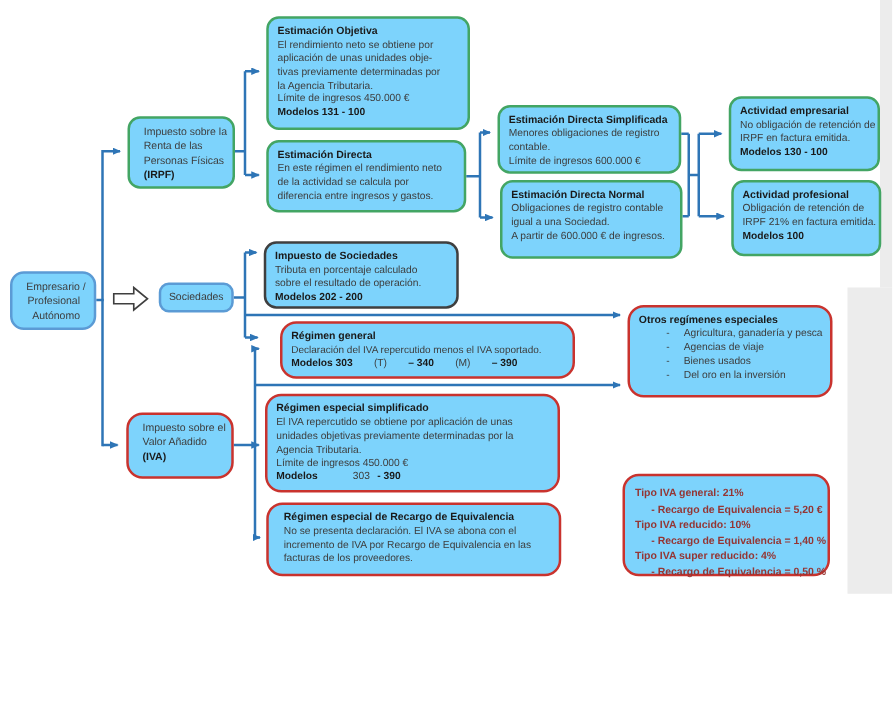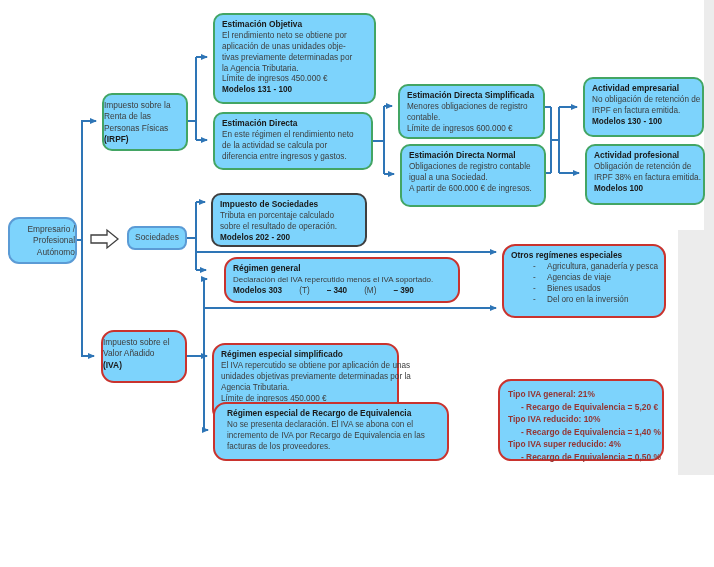--- a/index.html
+++ b/index.html
@@ -15,21 +15,21 @@
     font-size:8.2px;line-height:1.32;color:#3d3d3d;
   }
   .box.green{border-color:#43a564;}
   .box.red{border-color:#c9332e;border-radius:13px;}
   .box.blue{border-color:#5b9bd5;border-radius:11px;text-align:right;}
   .box.black{border-color:#3f3f3f;}
   .title{font-weight:bold;color:#1a1a1a;font-size:8.4px;margin-bottom:1px;}
   .line{white-space:nowrap;}
   .b{font-weight:bold;color:#1a1a1a;}
   .center{display:flex;align-items:center;justify-content:center;text-align:center;}
-  .smallbox{font-size:8.4px;line-height:1.35;padding:5px 0;}
+  .smallbox{font-size:8.4px;line-height:1.35;padding:5px 11px;}
   .bullets .item{white-space:nowrap;padding-left:22px;}
   .bullets .dash{display:inline-block;width:14px;}
   .tipoiva{font-weight:bold;color:#943634;font-size:8.4px;line-height:1.5;padding:7px 8px;}
   .tipoiva .indent{padding-left:13px;}
   .seg{margin-right:17px;}
   .num-gap{margin-left:28px;font-weight:normal;color:#3d3d3d;}
   .suffix-gap{margin-left:6px;}
 </style>
 </head>
 <body>
@@ -136,21 +136,21 @@
   </div>
 
   <div class="box red" style="left:224px;top:257px;width:236px;height:46px;">
     <div class="title">Régimen general</div>
     <div class="line" style="font-size:8px;">Declaración del IVA repercutido menos el IVA soportado.</div>
     <div class="line">
       <span class="seg b">Modelos 303</span><span class="seg">(T)</span><span class="seg b">– 340</span><span class="seg">(M)</span><span class="seg b">– 390</span>
     </div>
   </div>
 
-  <div class="box red" style="left:212px;top:315px;width:187px;height:79px;margin-top:28px;">
+  <div class="box red" style="left:212px;top:315px;width:236px;height:79px;">
     <div class="title">Régimen especial simplificado</div>
     <div class="line">El IVA repercutido se obtiene por aplicación de unas</div>
     <div class="line">unidades objetivas previamente determinadas por la</div>
     <div class="line">Agencia Tributaria.</div>
     <div class="line">Límite de ingresos 450.000 €</div>
     <div class="line">
       <span class="b">Modelos</span><span class="num-gap">303</span><span class="b suffix-gap">- 390</span>
     </div>
   </div>
 
@@ -178,21 +178,21 @@
   <div class="box green" style="left:583px;top:77px;width:121px;height:60px;">
     <div class="title">Actividad empresarial</div>
     <div class="line">No obligación de retención de</div>
     <div class="line">IRPF en factura emitida.</div>
     <div class="line b">Modelos 130 - 100</div>
   </div>
 
   <div class="box green" style="left:585px;top:144px;width:120px;height:61px;">
     <div class="title">Actividad profesional</div>
     <div class="line">Obligación de retención de</div>
-    <div class="line">IRPF 38% en factura emitida.</div>
+    <div class="line">IRPF 21% en factura emitida.</div>
     <div class="line b">Modelos 100</div>
   </div>
 
   <div class="box red bullets" style="left:502px;top:244px;width:164px;height:74px;">
     <div class="title">Otros regímenes especiales</div>
     <div class="item"><span class="dash">-</span><span>Agricultura, ganadería y pesca</span></div>
     <div class="item"><span class="dash">-</span><span>Agencias de viaje</span></div>
     <div class="item"><span class="dash">-</span><span>Bienes usados</span></div>
     <div class="item"><span class="dash">-</span><span>Del oro en la inversión</span></div>
   </div>

